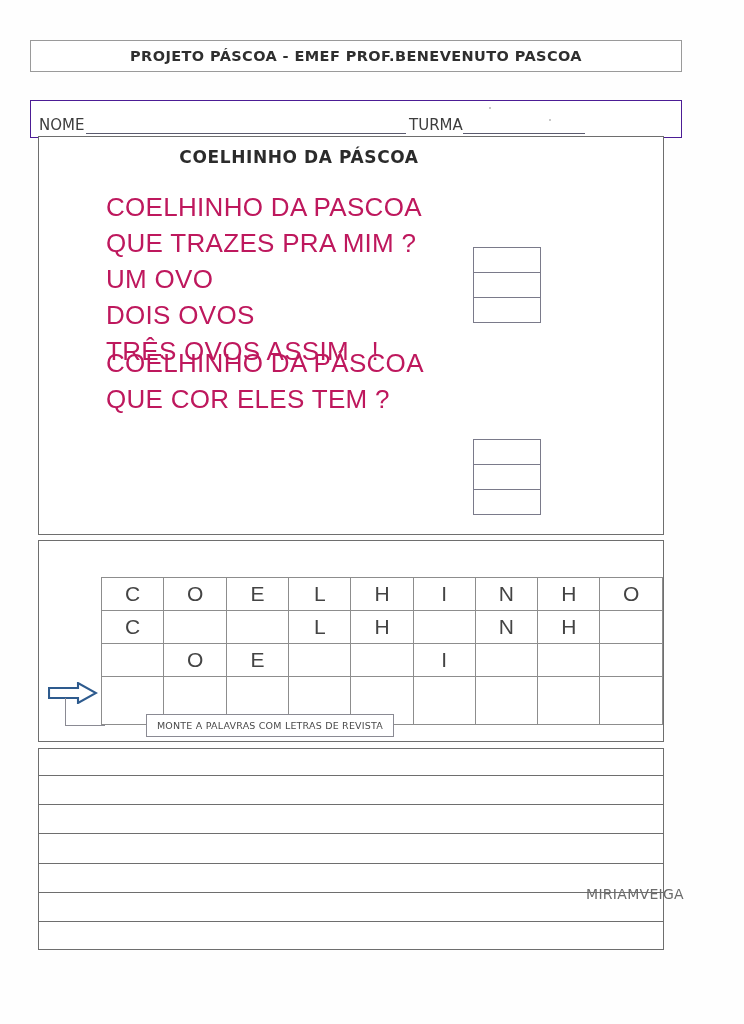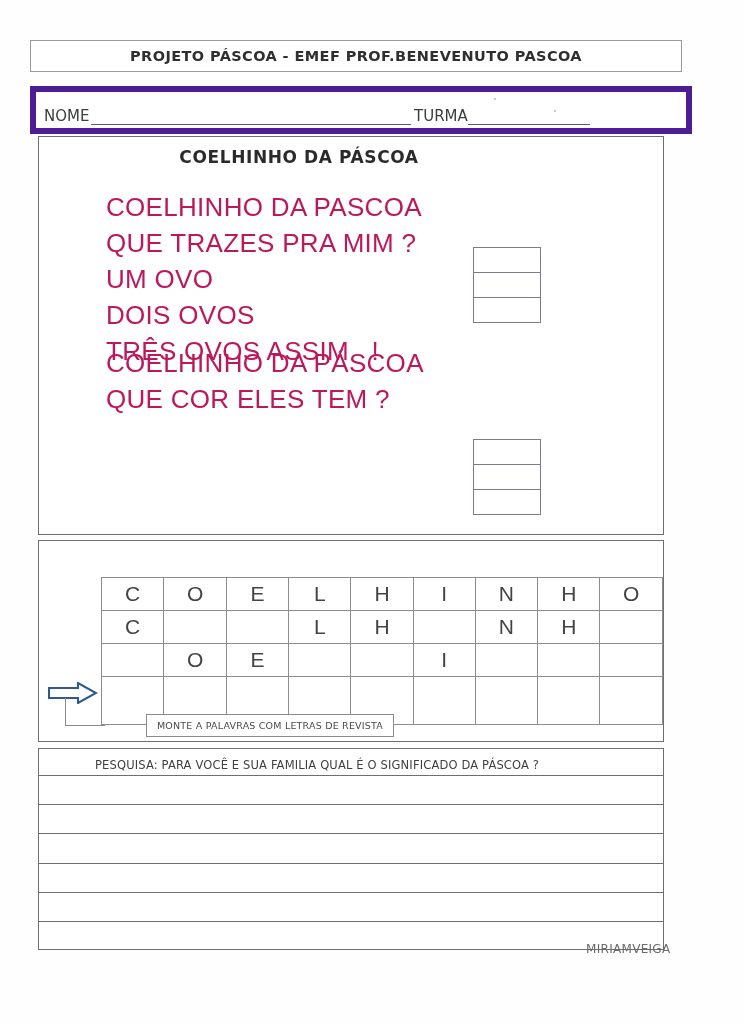--- a/index.html
+++ b/index.html
@@ -18,22 +18,22 @@
     position:absolute;left:30px;top:40px;width:650px;height:30px;
     border:1px solid #9a9a9a;background:#fff;
     display:flex;align-items:center;justify-content:center;
   }
   .hdr-title-box .t{
     font-size:14.5px;font-weight:bold;letter-spacing:.4px;color:#2f2f2f;
     font-family:"DejaVu Sans", sans-serif;
   }
 
   .hdr-name-box{
-    position:absolute;left:30px;top:86px;width:650px;height:36px;
-    border:6px solid #4c1d95;background:#fff;
+    position:absolute;left:30px;top:100px;width:650px;height:36px;
+    border:1px solid #4c1d95;background:#fff;
   }
   .lbl-nome{
     position:absolute;left:8px;top:15px;font-size:15px;color:#3d3d3d;
     font-family:"DejaVu Sans", sans-serif;
   }
   .rule-nome{
     position:absolute;left:55px;top:32px;width:320px;height:0;
     border-bottom:1.6px solid #5a5a6e;
   }
   .lbl-turma{
@@ -118,22 +118,22 @@
     border:1.4px solid #6e6e6e;background:#fff;
   }
   .research-q{
     position:absolute;left:56px;top:9px;
     font-size:11.5px;letter-spacing:.15px;color:#3f3f3f;
     font-family:"DejaVu Sans", sans-serif;
   }
   .wline{position:absolute;left:0;width:624px;height:0;border-top:1.2px solid #6e6e6e;}
 
   .signature{
-    position:absolute;left:586px;top:942px;
-    font-size:12px;letter-spacing:.3px;color:#6b6b6b;
+    position:absolute;left:586px;top:886px;
+    font-size:14px;letter-spacing:.3px;color:#6b6b6b;
     font-family:"DejaVu Sans", sans-serif;
   }
 </style>
 </head>
 <body>
 
 <div class="page">
 
   <div class="hdr-title-box">
     <div class="t">PROJETO PÁSCOA - EMEF PROF.BENEVENUTO PASCOA</div>
@@ -229,21 +229,20 @@
       <polygon points="1,6 30,6 30,1 48,11 30,21 30,16 1,16" fill="#ffffff" stroke="#2e5b8e" stroke-width="2.1" stroke-linejoin="miter"></polygon>
     </svg>
   </div>
   <div class="elbow-v"></div>
   <div class="elbow-h"></div>
   <div class="callout">
     <span class="t">MONTE A PALAVRAS COM LETRAS DE REVISTA</span>
   </div>
 
   <div class="research-box">
-    <div class="research-q">PESQUISA: PARA VOCÊ E SUA FAMILIA QUAL É O SIGNIFICADO DA PÁSCOA ?</div>
     <div class="wline" style="top:26px;"></div>
     <div class="wline" style="top:55px;"></div>
     <div class="wline" style="top:84px;"></div>
     <div class="wline" style="top:114px;"></div>
     <div class="wline" style="top:143px;"></div>
     <div class="wline" style="top:172px;"></div>
   </div>
 
   <div class="signature">MIRIAMVEIGA</div>
 

